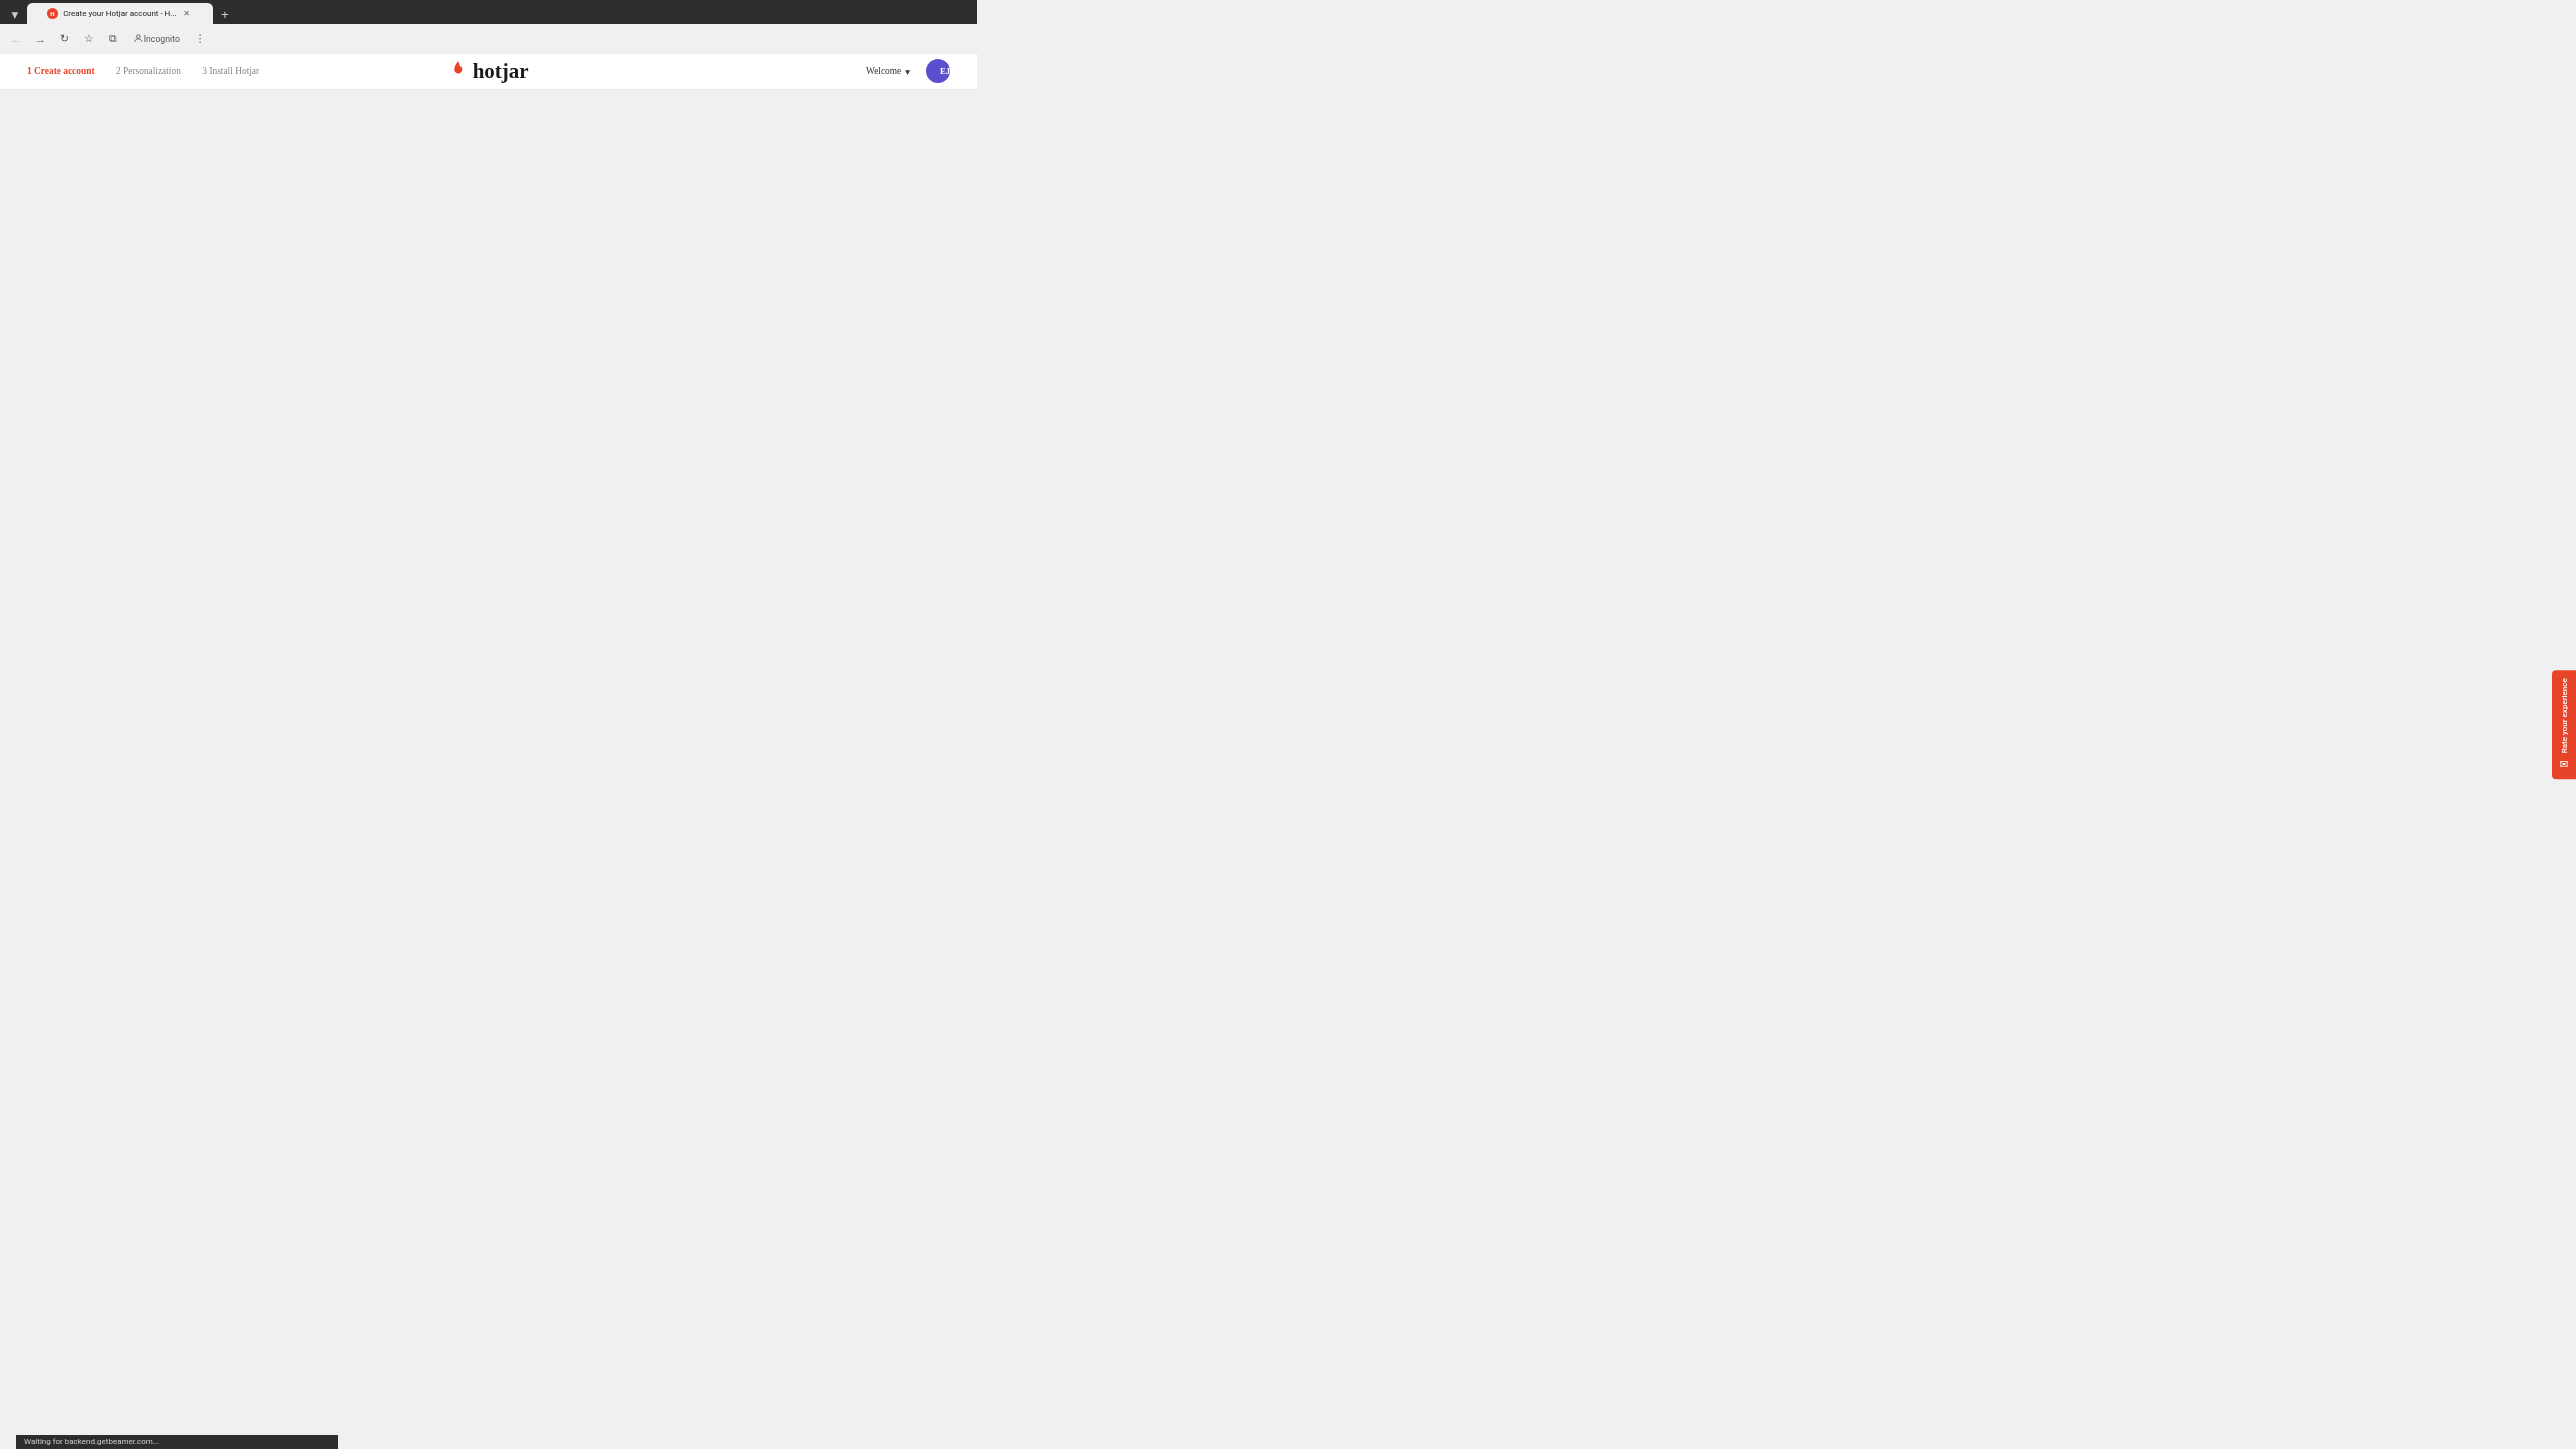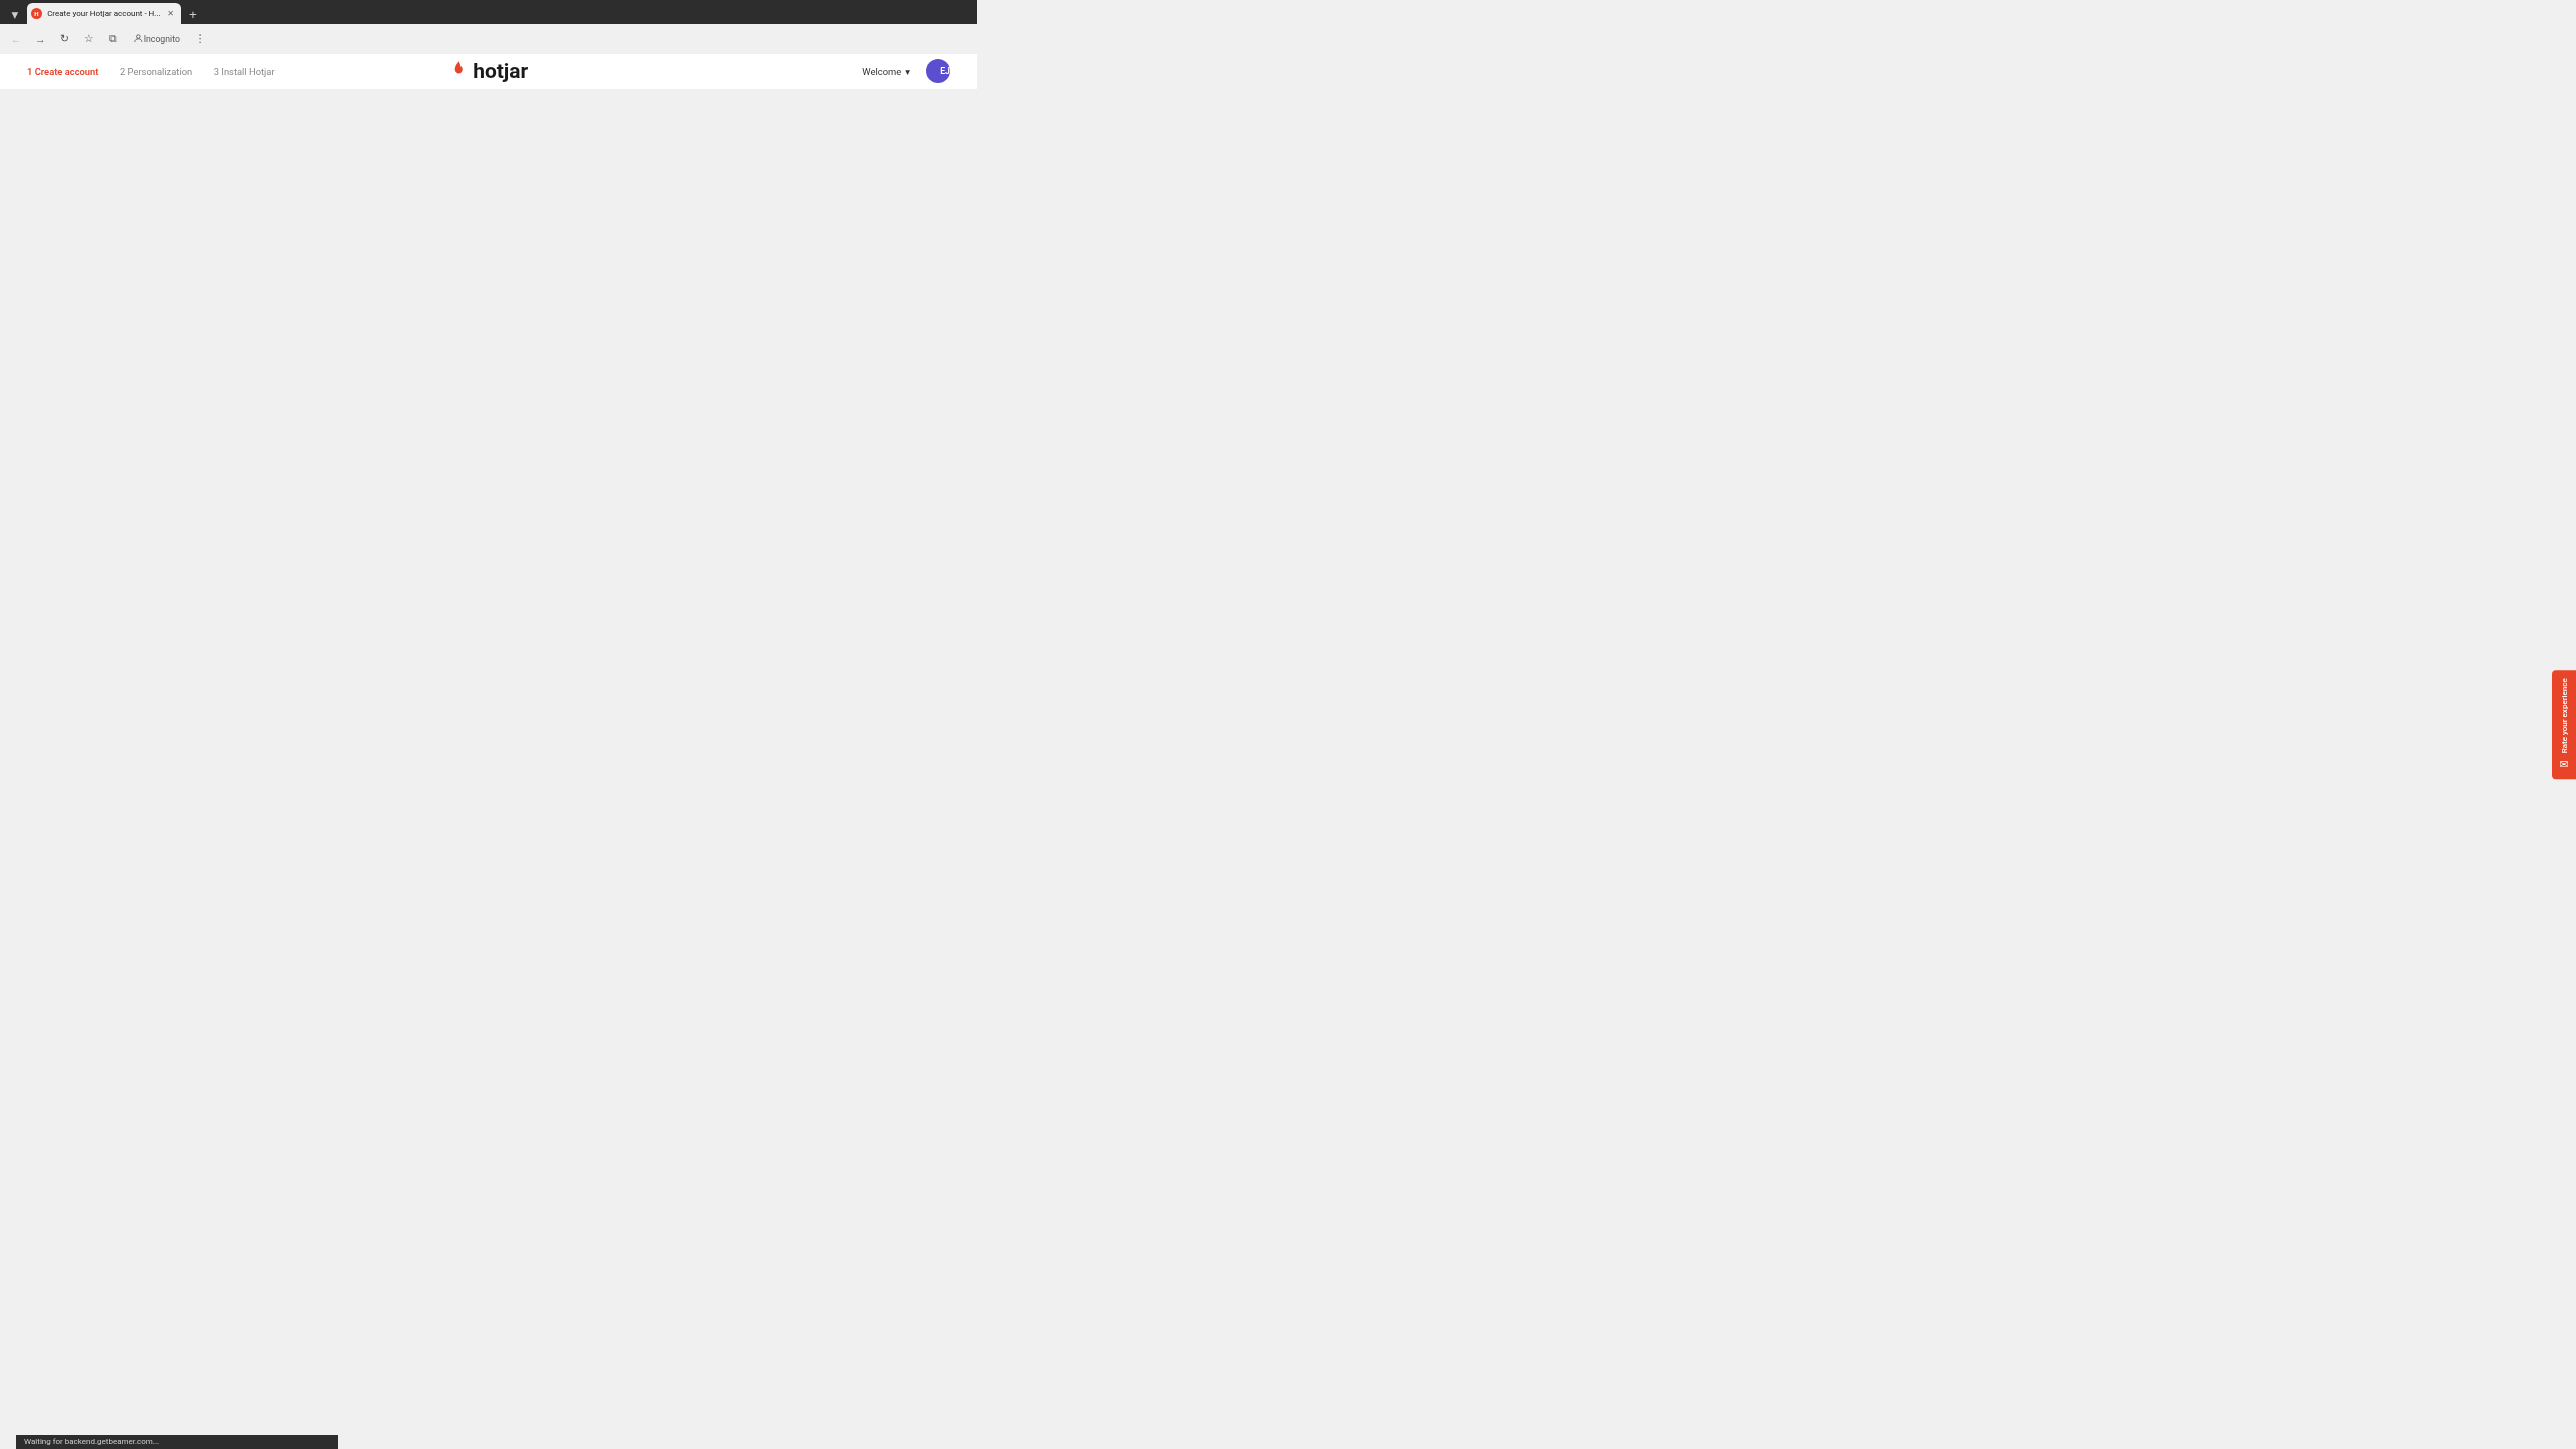--- a/index.html
+++ b/index.html
@@ -40,21 +40,21 @@
       border-radius: 2.7px;
       margin-right: 2.7px;
     }
 
     .tab {
       display: flex;
       align-items: center;
       height: 21.5px;
       background: #3c3c3c;
       border-radius: 5.4px 5.4px 0 0;
-      padding: 0 4px;
+      padding: 0 20px;
       min-width: 134px;
       max-width: 188px;
       cursor: pointer;
       position: relative;
     }
 
     .tab.active {
       background: #f0f0f0;
     }
 
@@ -175,20 +175,21 @@
 
     
     .site-header {
       background: white;
       display: flex;
       align-items: center;
       height: 36px;
       padding: 0 27px;
       border-bottom: 0.7px solid #eee;
       position: relative;
+      font-family: Liberation Serif, serif;
     }
 
     .nav-steps {
       display: flex;
       align-items: center;
       gap: 21.5px;
     }
 
     .nav-step {
       font-size: 9.4px;

